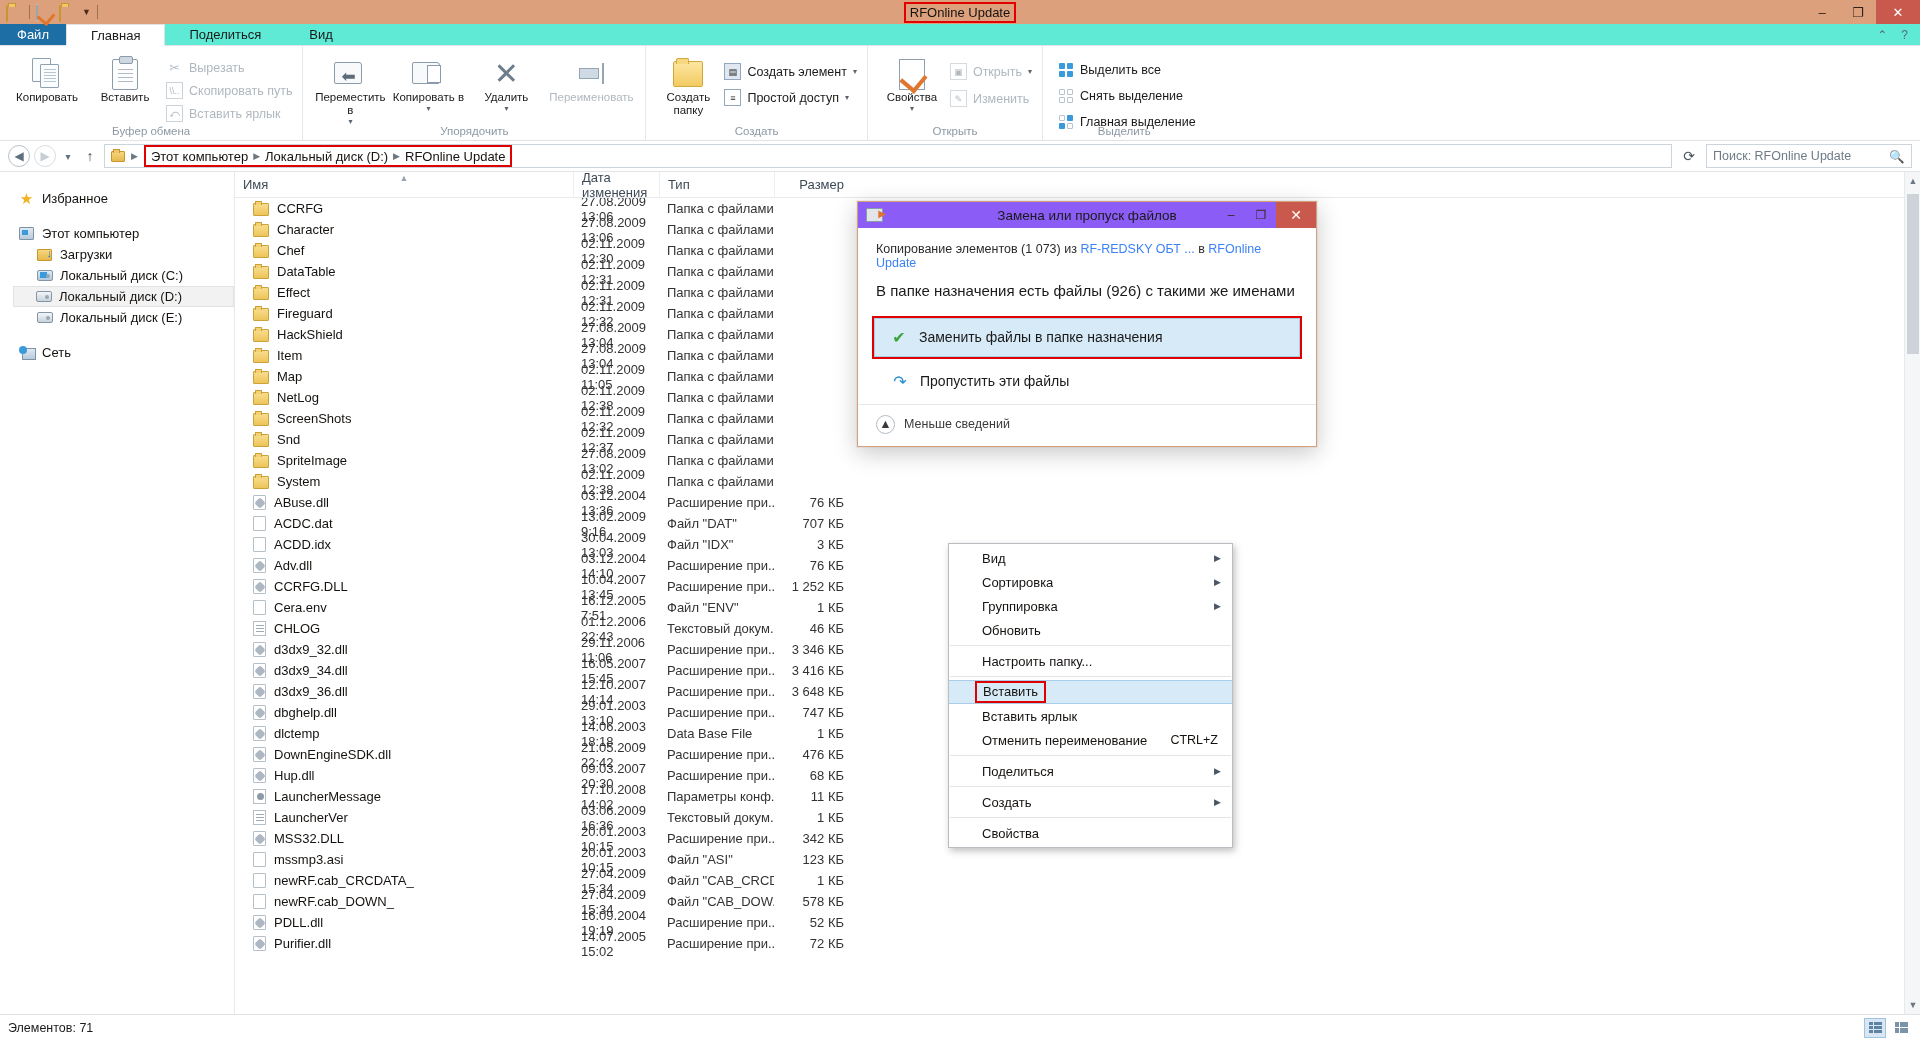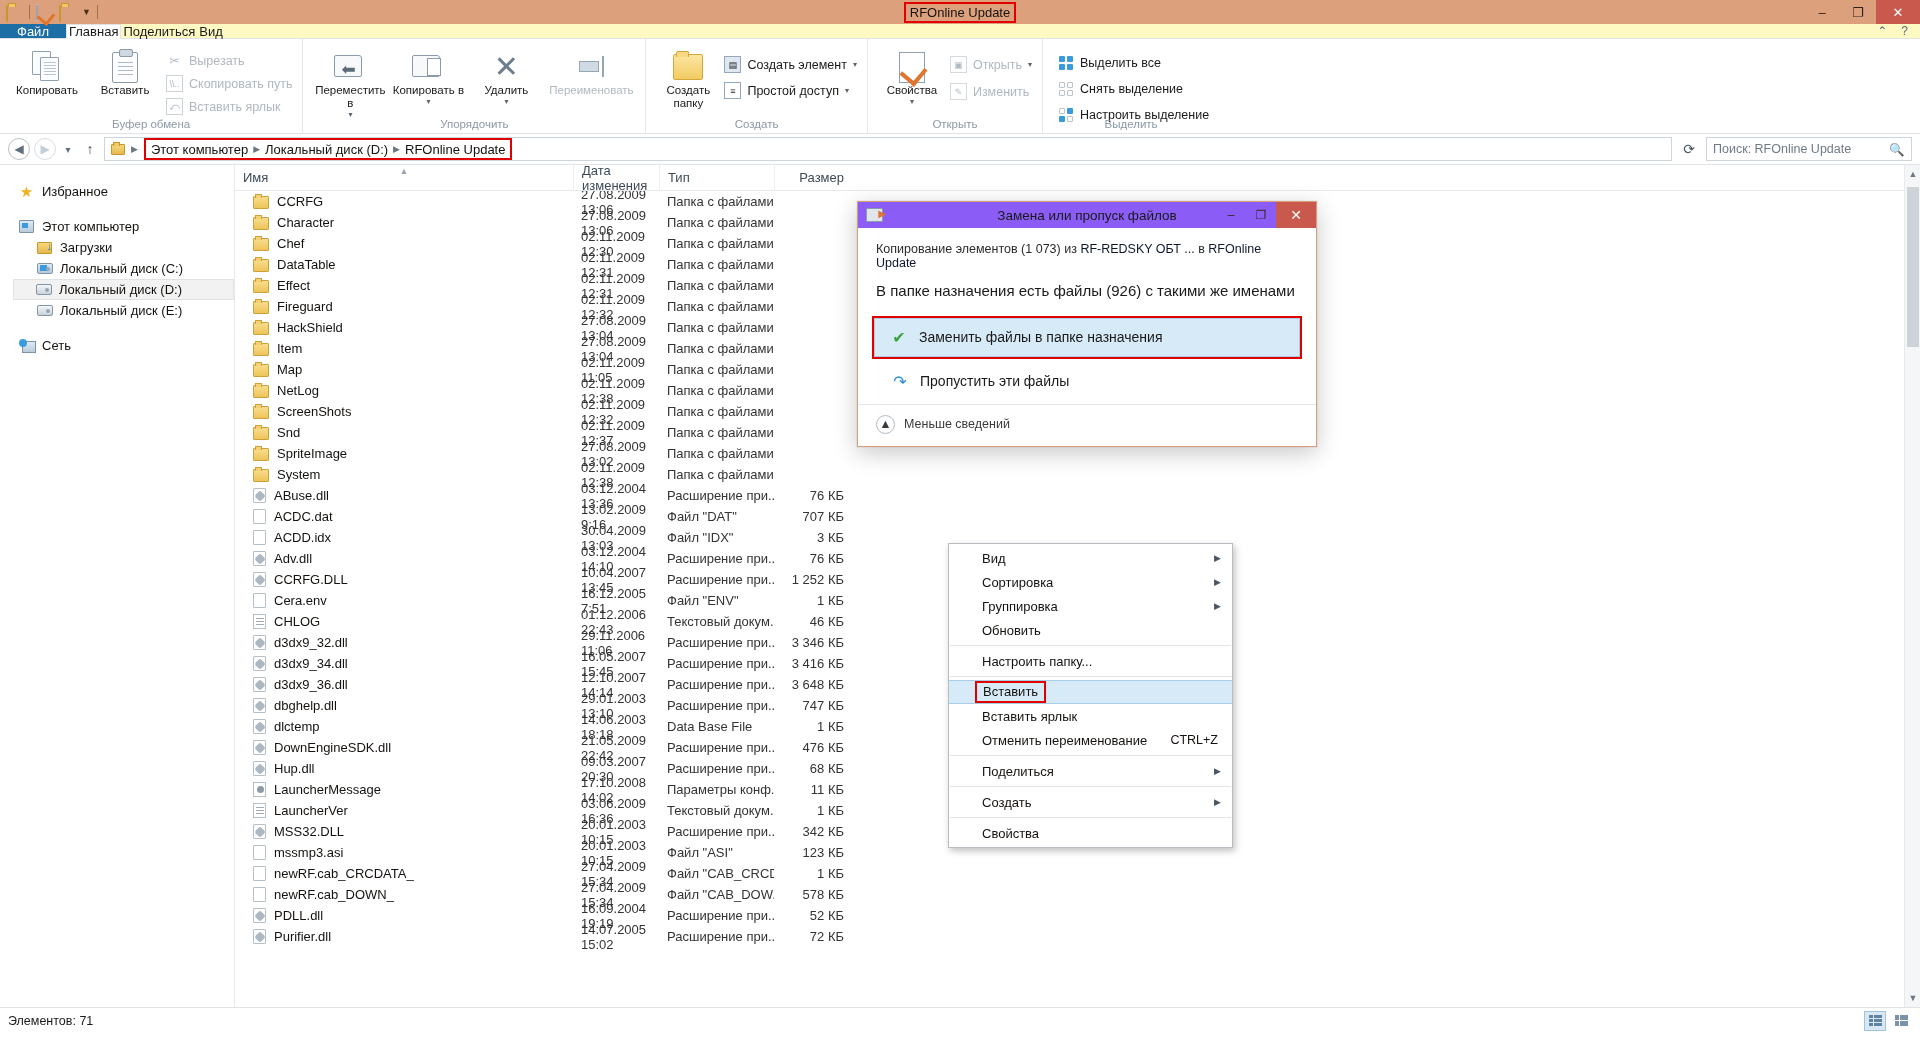--- a/index.html
+++ b/index.html
@@ -35,22 +35,22 @@
   #title-text-wrap{position:absolute;left:0;right:0;text-align:center;pointer-events:none;}
   #title-text{
     display:inline-block;font-size:13px;color:#15120f;
     border:2px solid #e00000;padding:0 4px;line-height:17px;background:transparent;
   }
   .wincaption{margin-left:auto;display:flex;height:100%;}
   .wb{width:36px;height:24px;display:flex;align-items:center;justify-content:center;color:#30221a;font-size:13px;}
   .wb.close{background:#c9594d;color:#fff;width:44px;}
 
   
-  #tabstrip{height:15px;background:#fef9c3;display:flex;align-items:stretch;border-bottom:1px solid #dfe3e6;}
-  .tab{display:flex;align-items:center;padding:0 2px;font-size:13px;color:#1a1a1a;}
+  #tabstrip{height:22px;background:#5eead4;display:flex;align-items:stretch;border-bottom:1px solid #dfe3e6;}
+  .tab{display:flex;align-items:center;padding:0 24px;font-size:13px;color:#1a1a1a;}
   .tab.file{background:#1c6ea4;color:#fff;padding:0 17px;}
   .tab.active{background:#fff;border:1px solid #dfe3e6;border-bottom:1px solid #fff;position:relative;top:0;margin-bottom:-1px;}
   .tabs-right{margin-left:auto;display:flex;align-items:center;gap:14px;padding-right:12px;color:#5b6a77;font-size:12px;}
 
   
   #ribbon{height:95px;background:#fff;border-bottom:1px solid #dfe3e6;display:flex;position:relative;}
   .rgroup{display:flex;flex-direction:column;justify-content:space-between;padding:3px 0 0 0;position:relative;}
   .rgroup + .rgroup{border-left:1px solid #e4e8eb;}
   .rgroup-body{display:flex;align-items:flex-start;padding:4px 10px 0 10px;gap:4px;height:72px;}
   .rgroup-label{text-align:center;font-size:11.5px;color:#8c99a5;padding-bottom:3px;}
@@ -174,21 +174,21 @@
   }
   #dlgtitle{height:26px;background:#8b5cf6;display:flex;align-items:center;position:relative;}
   .dlg-ico{width:17px;height:14px;margin-left:8px;background:#e2e6ea;border:1px solid #8b9bab;position:relative;border-radius:1px;}
   .dlg-ico:after{content:"▶";position:absolute;right:-4px;top:-1px;color:#e0752d;font-size:10px;}
   #dlgtitle-text{position:absolute;left:0;right:0;text-align:center;font-size:13.5px;color:#1a1a1a;pointer-events:none;}
   .dlg-caption{margin-left:auto;display:flex;height:100%;}
   .dcb{width:30px;display:flex;align-items:center;justify-content:center;color:#3a2a20;font-size:12px;}
   .dcb.close{background:#c9594d;color:#fff;width:40px;font-size:14px;}
   #dlgbody{padding:14px 18px 4px 18px;}
   .dlg-sub{font-size:12.5px;color:#2b2b2b;margin-bottom:10px;}
-  .dlg-sub a{color:#0f172a;text-decoration:none;}
+  .dlg-sub a{color:#3b82f6;text-decoration:none;}
   .dlg-head{font-size:15px;color:#1a1a1a;line-height:1.45;margin-bottom:14px;}
   .dlg-opt{display:flex;align-items:center;gap:10px;font-size:14px;color:#1a1a1a;padding:9px 14px;}
   #opt-replace-wrap{border:2.5px solid #e00000;margin:0 -4px 4px -4px;}
   #opt-replace{background:#d7eaf7;border:1px solid #a9cde6;}
   .oi{width:20px;display:flex;align-items:center;justify-content:center;font-size:16px;flex:none;}
   .check{color:#3aa33a;}
   .skip{color:#2a8fd4;}
   .ask{position:relative;width:18px;height:17px;}
   .ask:before{content:"";position:absolute;left:1px;top:0;width:11px;height:14px;border:1.4px solid #7f8f9e;background:#fff;border-radius:1px;}
   .ask:after{content:"✓";position:absolute;right:-1px;bottom:-2px;color:#3aa33a;font-size:12px;}
@@ -395,21 +395,21 @@
         </div>
         <div class="smallbtn">
           <span class="sicon">
               <span class="sq-blue sq-inv">
                 <i></i>
                 <i></i>
                 <i></i>
                 <i></i>
               </span>
             </span>
-          <span>Настроить выделение</span>
+          <span>Главная выделение</span>
         </div>
       </div>
     </div>
     <div class="rgroup-label">Выделить</div>
   </div>
 </div>
 
 <div id="addrbar">
   <div class="navbtn">◀</div>
   <div class="navbtn disabled">▶</div>

